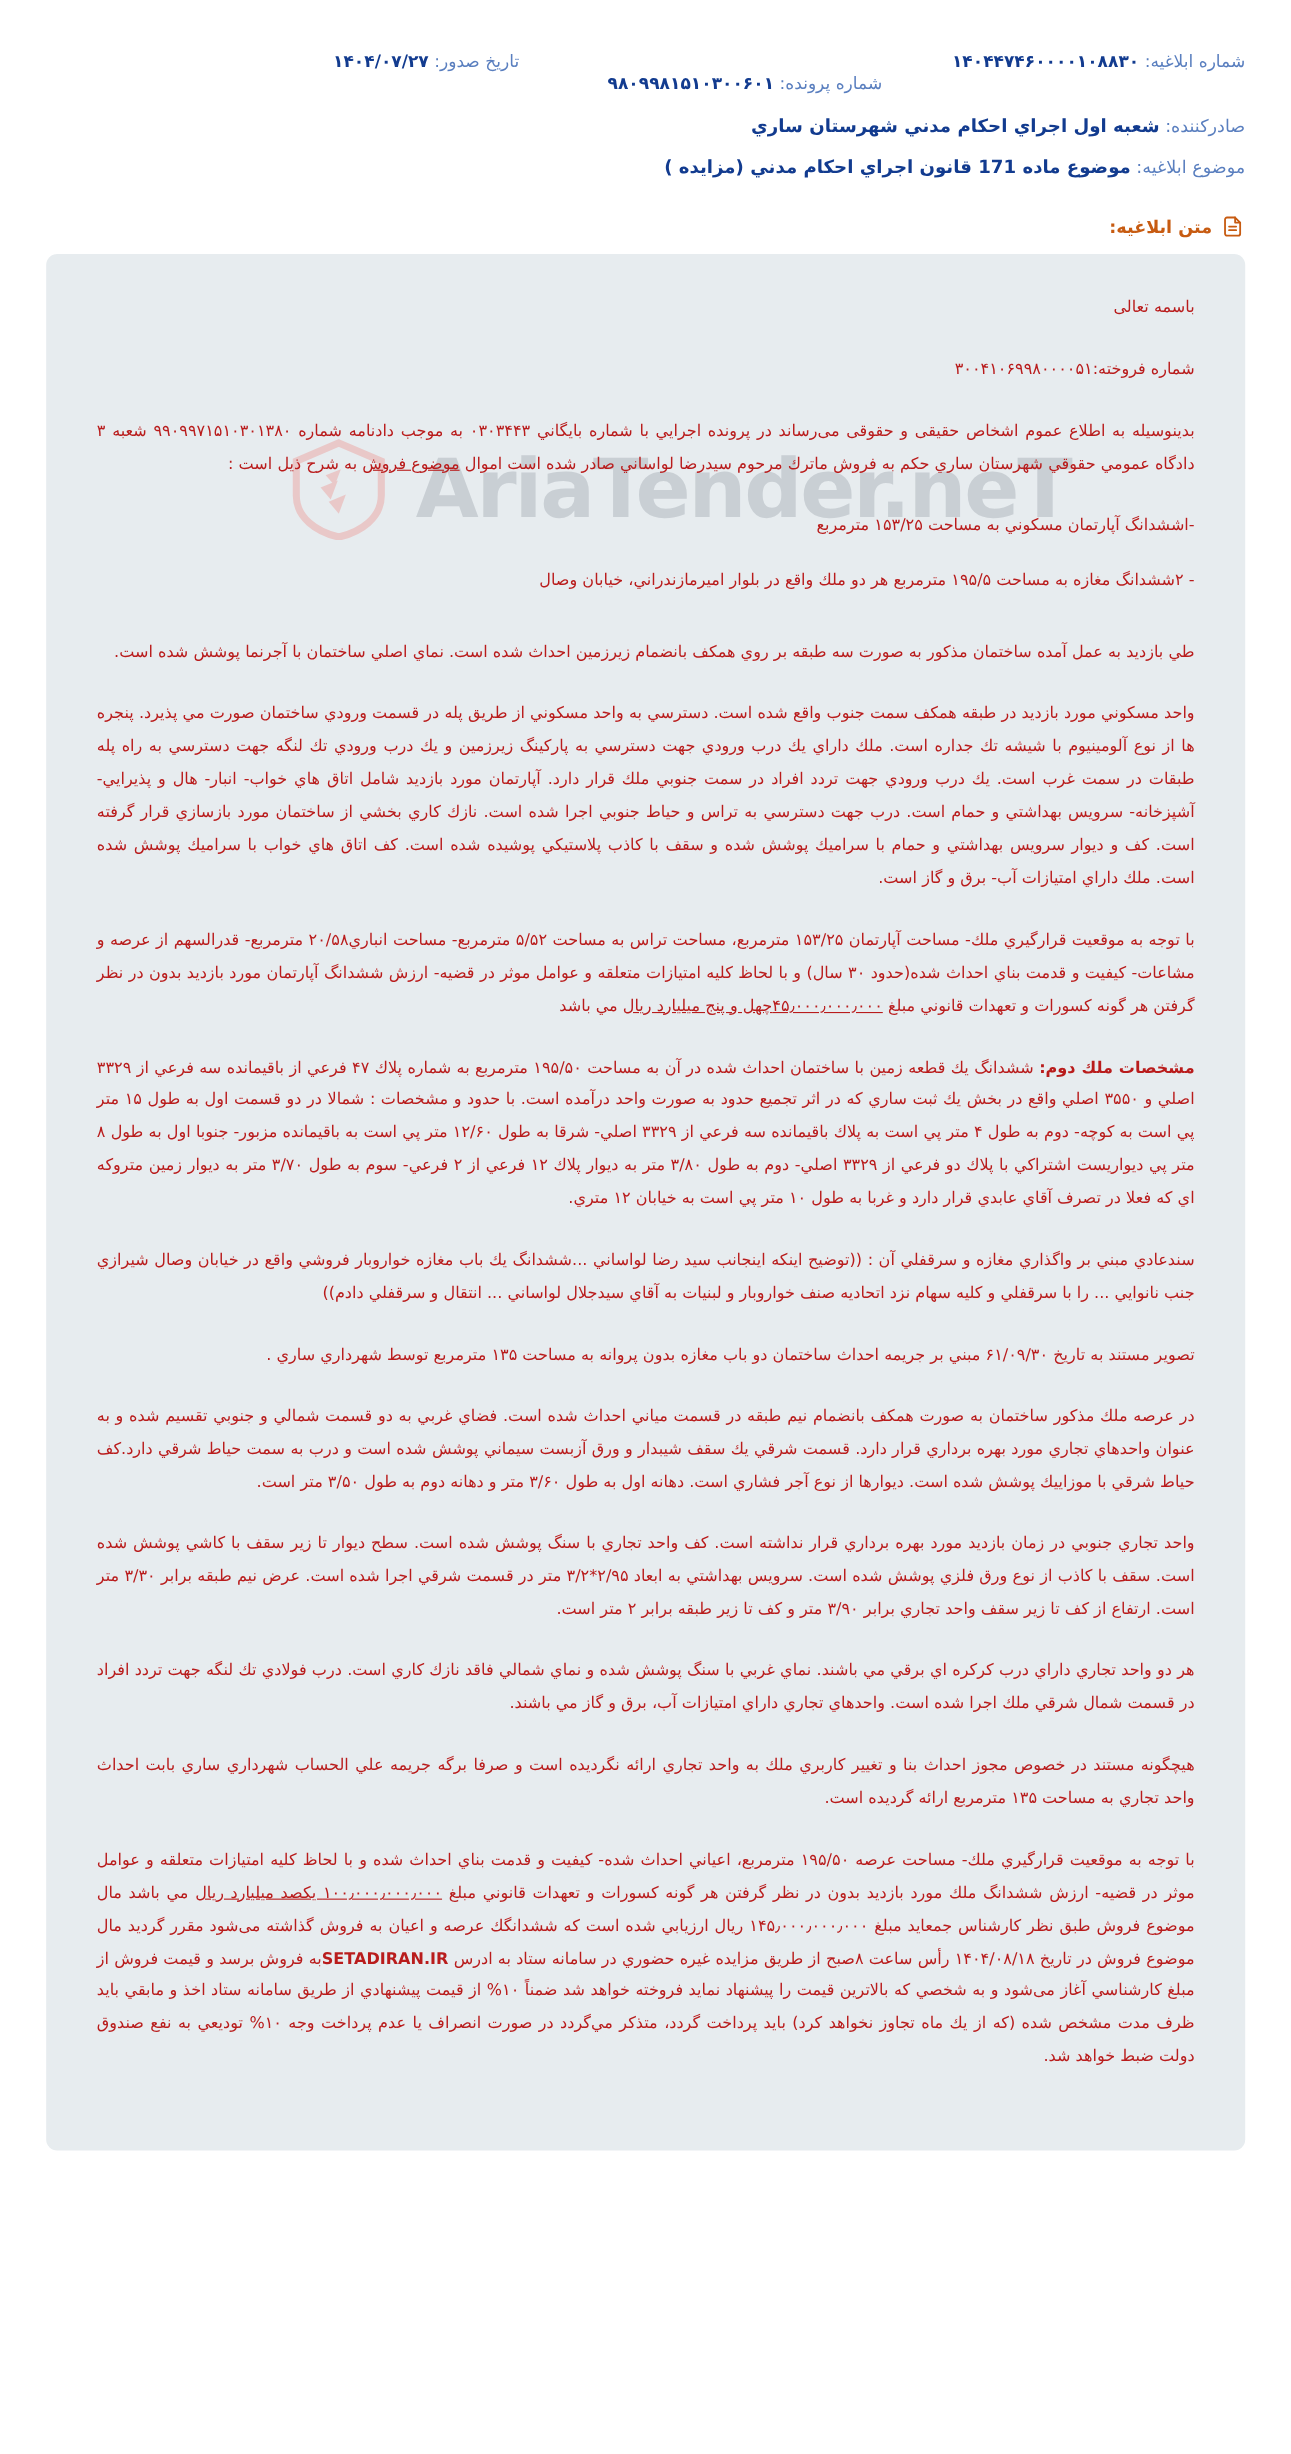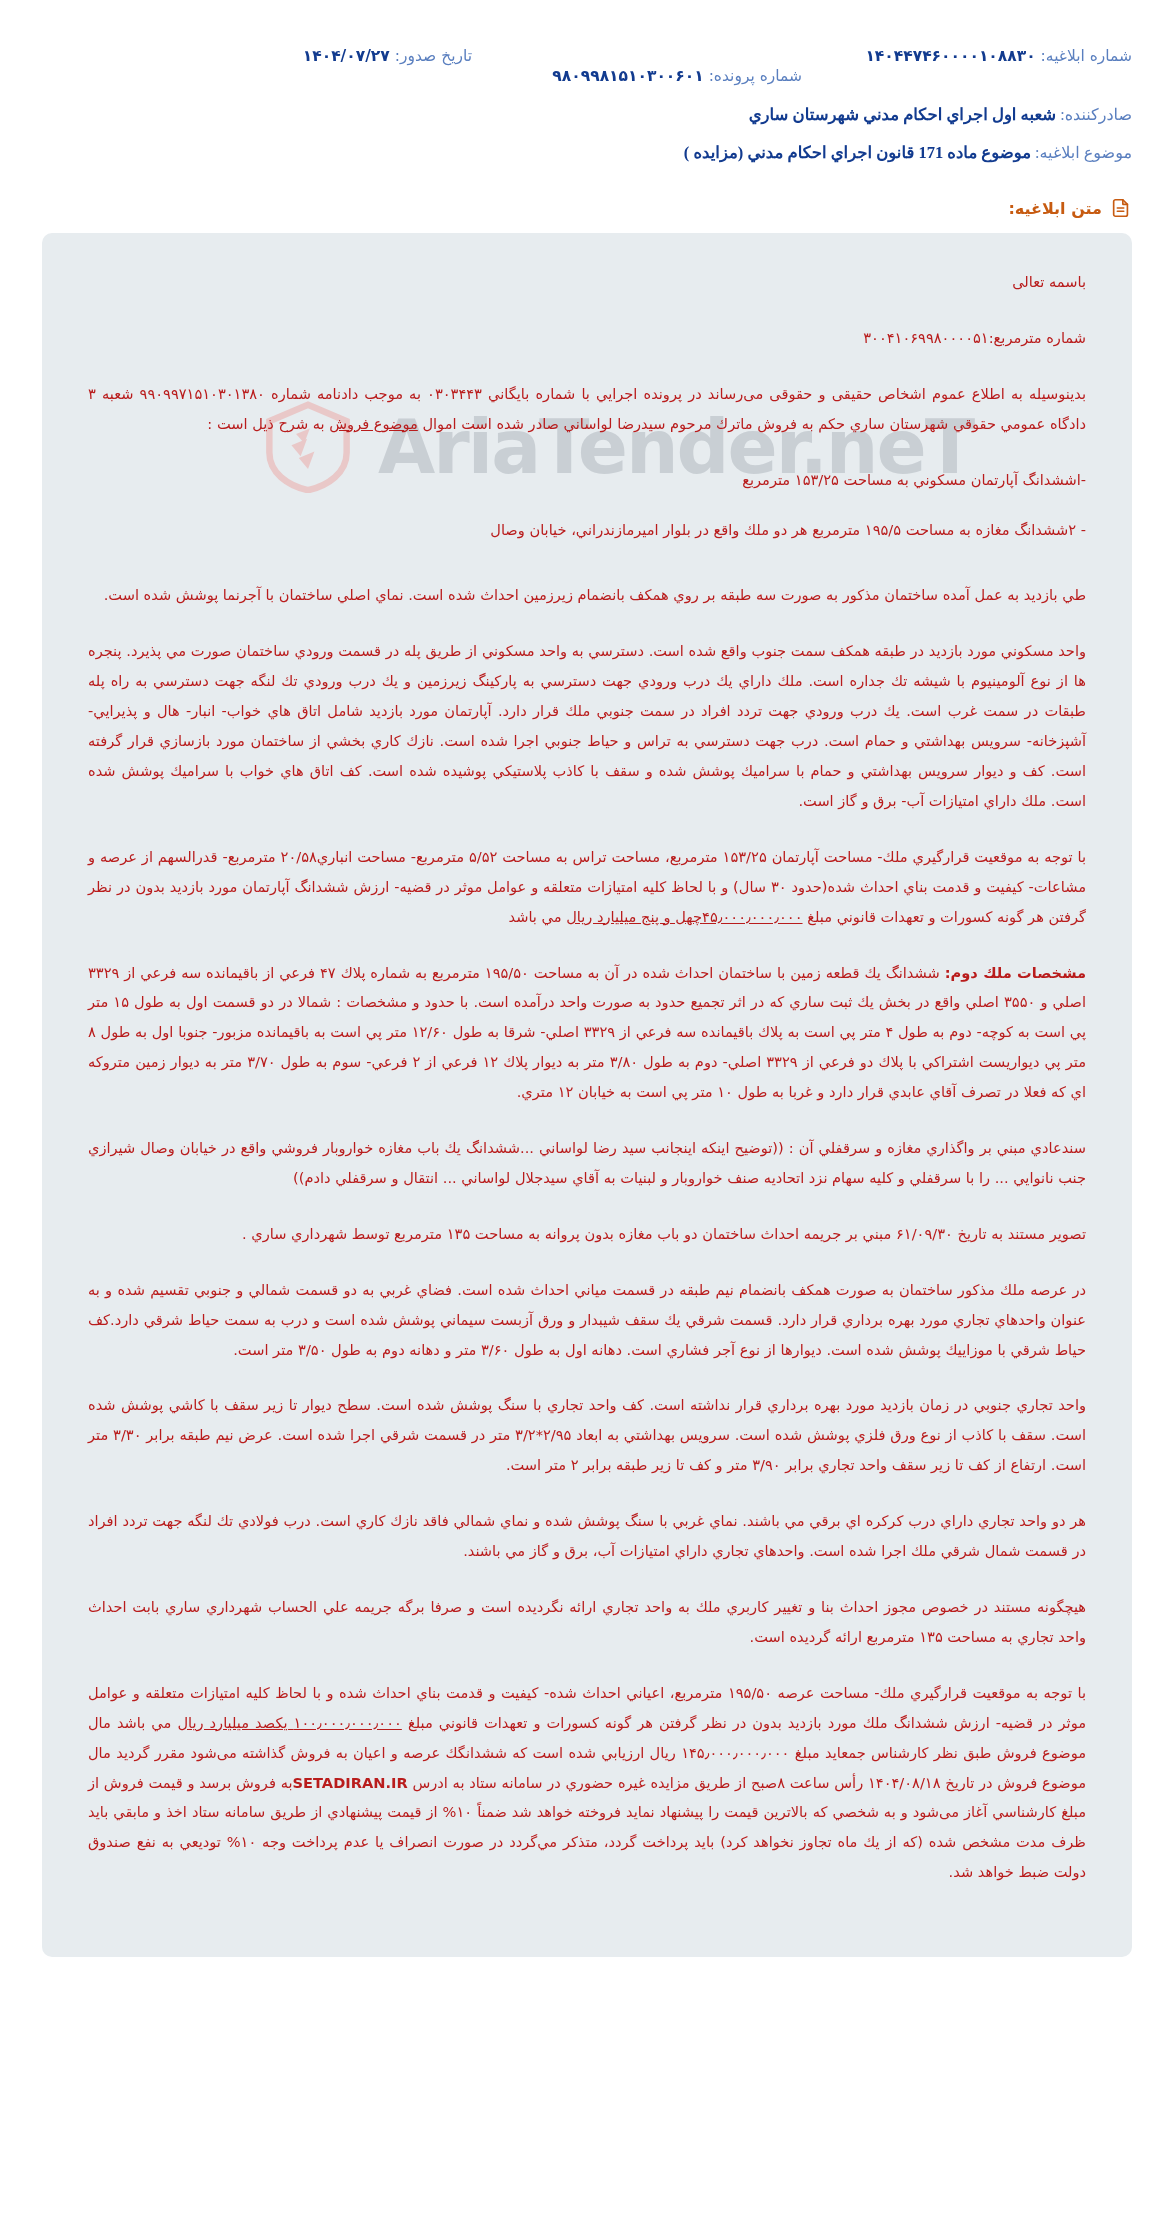--- a/index.html
+++ b/index.html
@@ -41,21 +41,20 @@
   .meta-cell.c3 { width: 300px; }
 
   
   .issuer-line, .subject-line {
     padding: 0 42px;
     margin-top: 20px;
     text-align: right;
     direction: rtl;
     font-size: 16px;
     color: #5a7fbf;
-    font-family: Liberation Serif, serif;
   }
   .issuer-line .val, .subject-line .val {
     color: #123b8f;
     font-weight: bold;
     font-size: 16.5px;
   }
   .subject-line { margin-top: 18px; }
 
   
   .section-head {
@@ -192,21 +191,21 @@
           <path d="M40 62 L57 55 L50 74 Z" fill="#e9c8c8"></path>
         </svg>
       </span>
       <span class="wm-text">AriaTender.neT</span>
     </div>
 
     <div class="content-inner">
 
       <p class="para rightonly basmala">باسمه تعالی</p>
 
-      <p class="para rightonly auction-no"><span>شماره مترمربع:</span><span>۳۰۰۴۱۰۶۹۹۸۰۰۰۰۵۱</span></p>
+      <p class="para rightonly auction-no"><span>شماره فروخته:</span><span>۳۰۰۴۱۰۶۹۹۸۰۰۰۰۵۱</span></p>
 
       <p class="para"><span>بدینوسیله به اطلاع عموم اشخاص حقیقی و حقوقی می‌رساند در پرونده اجرایي با شماره بایگاني </span><span>۰۳۰۳۴۴۳</span><span> به موجب دادنامه شماره </span><span>۹۹۰۹۹۷۱۵۱۰۳۰۱۳۸۰</span><span> شعبه  ۳  دادگاه عمومي حقوقي شهرستان ساري حكم به فروش  ماترك مرحوم سیدرضا لواساني صادر شده است اموال </span><span class="u">موضوع فروش</span><span> به شرح ذیل است :</span></p>
 
       <p class="para rightonly tight">-اششدانگ آپارتمان مسكوني به مساحت ۱۵۳/۲۵ مترمربع</p>
 
       <p class="para rightonly gap-lg">- ۲ششدانگ مغازه به مساحت ۱۹۵/۵ مترمربع هر دو ملك واقع در بلوار امیرمازندراني، خیابان وصال</p>
 
       <p class="para">طي بازدید به عمل آمده ساختمان مذكور به صورت سه طبقه بر روي همكف بانضمام زیرزمین احداث شده است. نماي اصلي ساختمان با آجرنما پوشش شده است.</p>
 
       <p class="para">واحد مسكوني مورد بازدید در طبقه همكف سمت جنوب واقع شده است. دسترسي به واحد مسكوني از طریق پله در قسمت ورودي ساختمان صورت مي پذیرد. پنجره ها از نوع آلومینیوم با شیشه تك جداره است. ملك داراي یك درب ورودي جهت دسترسي به پاركینگ زیرزمین و یك درب ورودي تك لنگه جهت دسترسي به راه پله طبقات در سمت غرب است. یك درب ورودي جهت تردد افراد در سمت جنوبي ملك قرار دارد. آپارتمان مورد بازدید شامل اتاق هاي خواب-  انبار-  هال و پذیرایي- آشپزخانه- سرویس بهداشتي و حمام است. درب جهت دسترسي به تراس و حیاط جنوبي اجرا شده است. نازك كاري بخشي از ساختمان مورد بازسازي قرار گرفته است. كف و دیوار سرویس بهداشتي و حمام با سرامیك پوشش شده و سقف با كاذب پلاستیكي پوشیده شده است. كف اتاق هاي خواب با سرامیك پوشش شده است. ملك داراي امتیازات آب-  برق و گاز است.</p>

